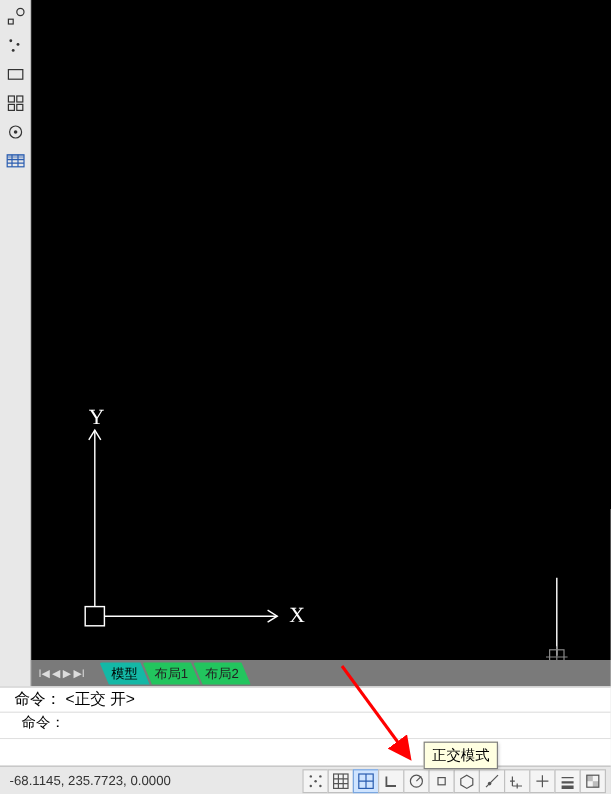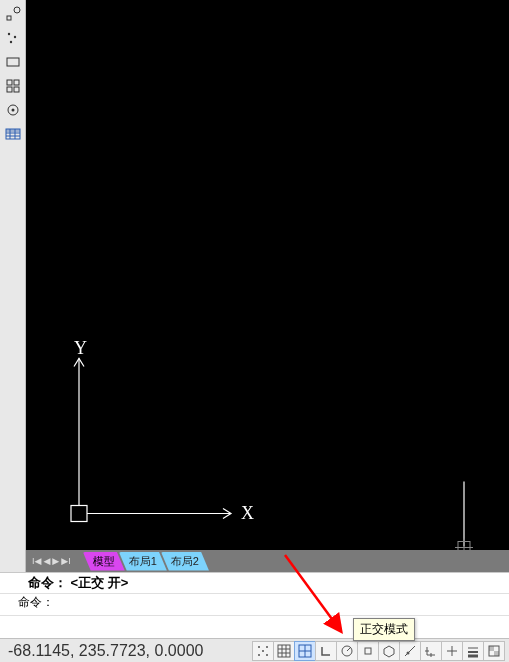--- a/index.html
+++ b/index.html
@@ -7,30 +7,30 @@
   .app { display: flex; flex-direction: column; width: 509px; height: 662px; }
   .top-row { display: flex; flex: 1; min-height: 0; }
   .left-toolbar { width: 26px; background: #e8e8e8; border-right: 1px solid #c0c0c0; display: flex; flex-direction: column; padding-top: 2px; }
   .left-toolbar .tool { width: 22px; height: 22px; margin: 1px auto; border: 1px solid transparent; display: flex; align-items: center; justify-content: center; }
   .canvas-wrap { flex: 1; display: flex; flex-direction: column; min-width: 0; }
   .canvas { flex: 1; background: #000; position: relative; overflow: hidden; }
   .canvas svg { position: absolute; inset: 0; width: 100%; height: 100%; }
   .tab-strip { height: 22px; background: #7a7a7a; display: flex; align-items: center; color: #fff; font-size: 11px; }
   .tab-nav { display: flex; gap: 2px; padding: 0 6px; }
   .tab-nav span { cursor: pointer; color: #ddd; font-size: 9px; }
-  .tab { padding: 2px 10px; background: #7dd3fc; color: #222; border-top-left-radius: 2px; border-top-right-radius: 2px; margin-right: -6px; position: relative; clip-path: polygon(0 0, calc(100% - 8px) 0, 100% 100%, 8px 100%); }
-  .tab.active { background: #d946ef; color: #000; z-index: 1; }
+  .tab { padding: 2px 10px; background: #22c55e; color: #222; border-top-left-radius: 2px; border-top-right-radius: 2px; margin-right: -6px; position: relative; clip-path: polygon(0 0, calc(100% - 8px) 0, 100% 100%, 8px 100%); }
+  .tab.active { background: #14b8a6; color: #000; z-index: 1; }
   .tabs { display: flex; align-items: flex-end; margin-left: 6px; }
   .cmd-area { background: #fff; border-top: 1px solid #c8c8c8; }
   .cmd-line { padding: 2px 4px 2px 18px; font-size: 13px; line-height: 16px; color: #000; white-space: nowrap; overflow: hidden; position: relative; }
   .cmd-expand { position: absolute; left: 2px; top: 2px; width: 12px; height: 12px; color: #444; }
   .cmd-row { display: flex; border-top: 1px solid #e0e0e0; }
   .cmd-input { flex: 1; border: none; outline: none; padding: 3px 6px; font-size: 13px; height: 22px; font-family: inherit; }
   .cmd-prompt { height: 22px; display: flex; padding: 0 4px 0 18px; border-top: 1px solid #e0e0e0;}
-  .status-bar { height: 24px; background: #e8e8e8; border-top: 1px solid #c0c0c0; display: flex; align-items: center; font-size: 16px; color: #333; }
+  .status-bar { height: 24px; background: #e8e8e8; border-top: 1px solid #c0c0c0; display: flex; align-items: center; font-size: 11px; color: #333; }
   .coords { padding: 0 8px; flex: 0 0 auto; }
   .status-btns { margin-left: auto; display: flex; gap: 0; padding-right: 4px; }
   .sb { width: 22px; height: 20px; border: 1px solid #c0c0c0; background: #f4f4f4; display: flex; align-items: center; justify-content: center; margin-left: -1px; }
   .sb.active { background: #cfe4ff; border-color: #7aa7e0; }
   .tooltip { position: absolute; background: #ffffe1; border: 1px solid #808080; padding: 2px 6px; font-size: 12px; color: #000; box-shadow: 1px 1px 3px rgba(0,0,0,0.25); z-index: 50; }
   .arrow { position: absolute; z-index: 40; pointer-events:none; }
 </style>
 </head>
 <body>
 
@@ -115,21 +115,21 @@
         <div class="tabs">
           <div class="tab active"><span>模型</span></div>
           <div class="tab"><span>布局1</span></div>
           <div class="tab"><span>布局2</span></div>
         </div>
       </div>
     </div>
   </div>
 
   <div class="cmd-area">
-    <div class="cmd-line" style="padding-left:28px;font-weight:bold;">
+    <div class="cmd-line" style="padding-left:12px;">
       <span>命令：  &lt;正交 开&gt;</span>
     </div>
     <div class="cmd-prompt">
       <span>命令：</span>
     </div>
     <div class="cmd-row">
       <input class="cmd-input" value="" style="">
     </div>
   </div>
 

